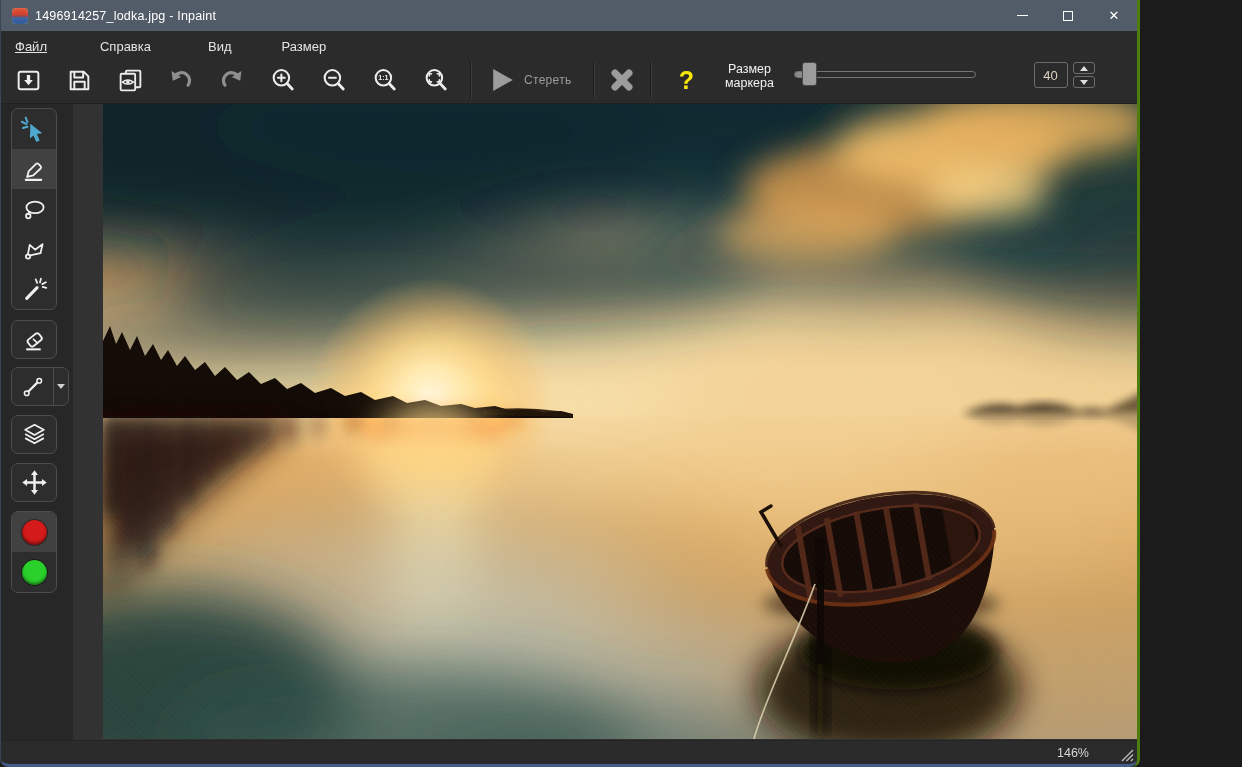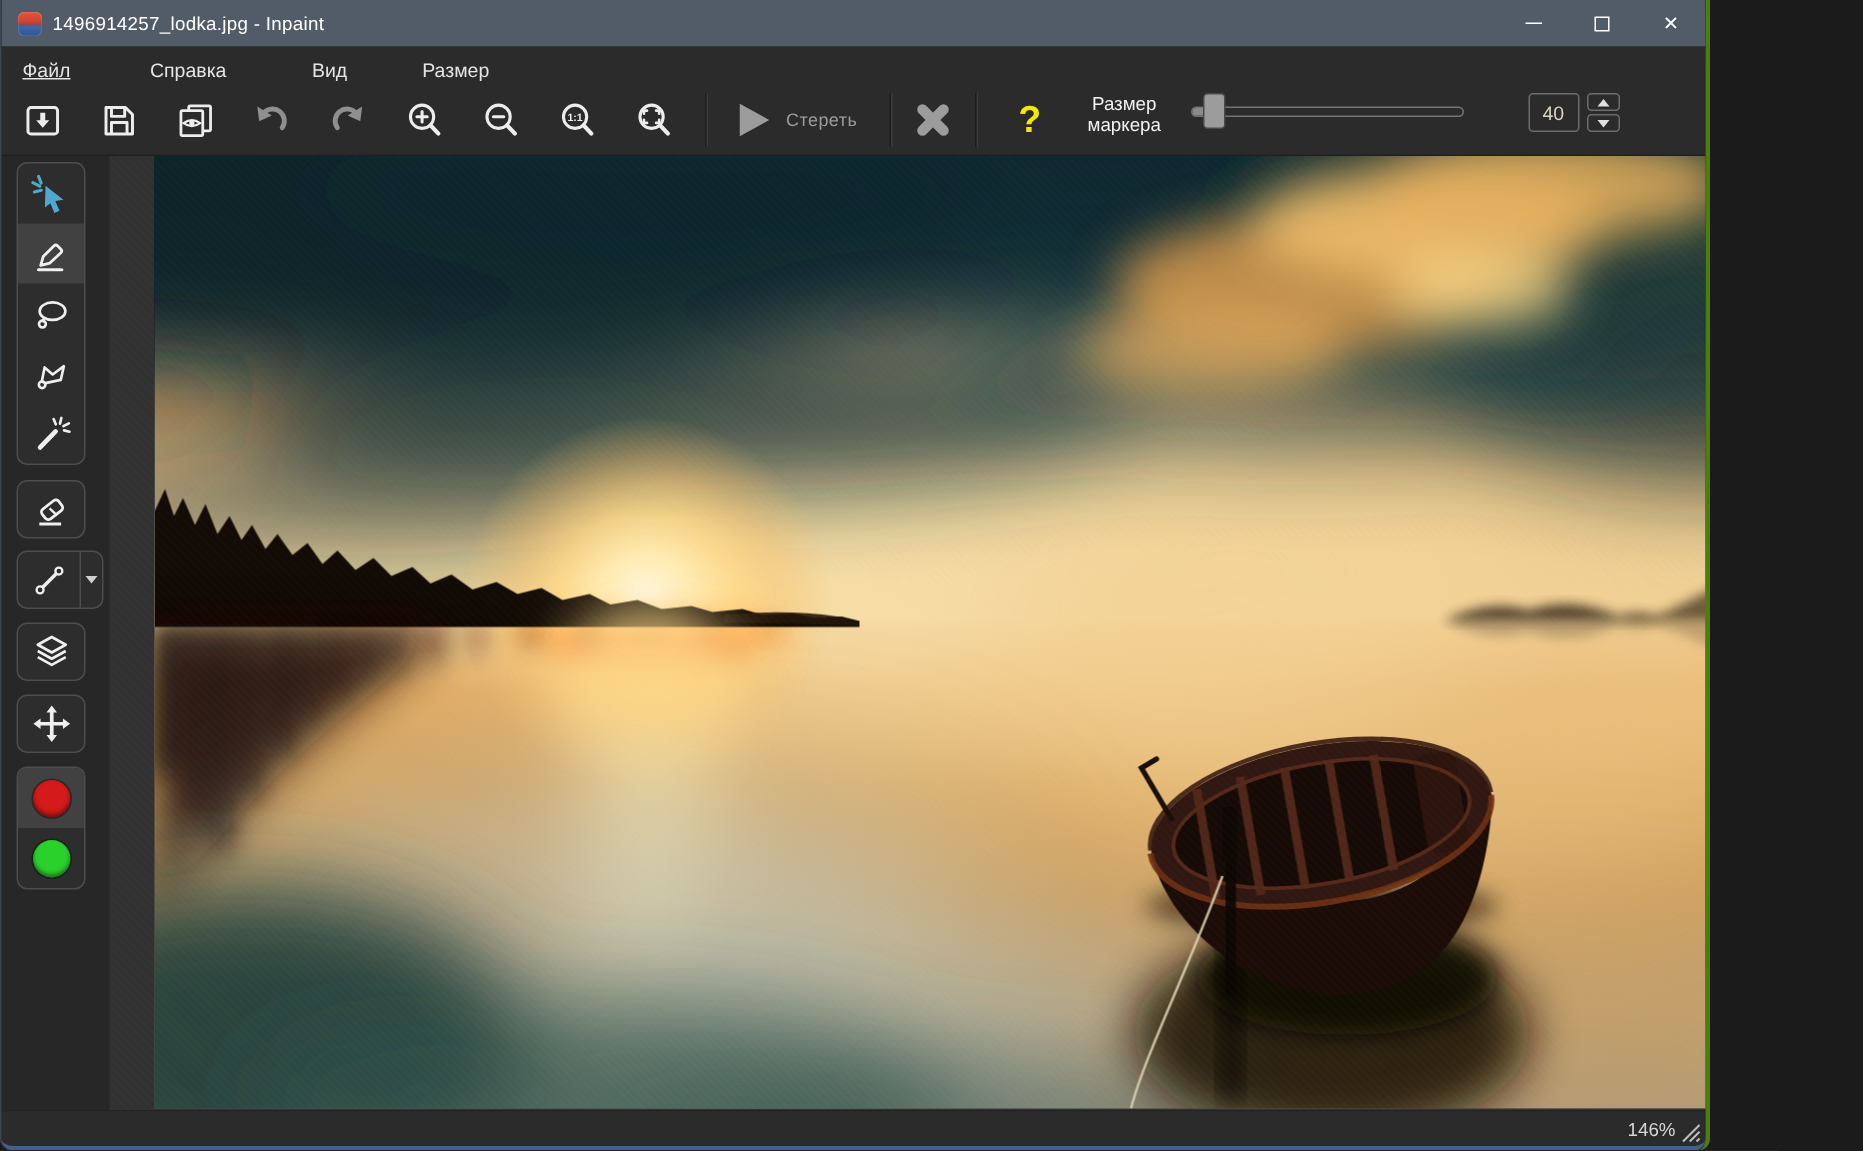--- a/index.html
+++ b/index.html
@@ -43,21 +43,21 @@
     color:#f6e70a; font-size:25px; font-weight:bold; margin-left:6px; }
   .size-label { color:#f2f2f2; font-size:12.5px; font-weight:normal; line-height:14px;
     text-align:center; width:72px; margin-left:2px; }
   .slider { position:relative; width:182px; height:24px; margin-left:8px; }
   .slider-track { position:absolute; left:0; right:0; top:9px; height:7px;
     border:1px solid #757575; border-radius:4px; }
   .slider-fill { position:absolute; left:1px; top:10px; height:5px; width:14px;
     background:#8a8a8a; border-radius:3px; }
   .slider-handle { position:absolute; left:9px; top:1px; width:13px; height:22px;
     background:#9c9c9c; border-radius:2px; box-shadow:0 0 0 1px #4a4a4a; }
-  .spin { display:flex; align-items:center; margin-left:4px;padding-left:39px; }
+  .spin { display:flex; align-items:center; margin-left:19px;padding-left:39px; }
   .spin-value { width:34px; height:26px; border:1px solid #6c6c6c; border-radius:3px;
     color:#ddd4c2; font-size:13px; display:flex; align-items:center; justify-content:center;
     background:transparent; }
   .spin-arrows { display:flex; flex-direction:column; gap:2px; margin-left:5px; }
   .spin-arrow { width:22px; height:12px; border:1px solid #6c6c6c; border-radius:3px;
     display:flex; align-items:center; justify-content:center; }
   .tri-up { width:0; height:0; border-left:4px solid transparent; border-right:4px solid transparent;
     border-bottom:5px solid #e0e0e0; }
   .tri-down { width:0; height:0; border-left:4px solid transparent; border-right:4px solid transparent;
     border-top:5px solid #e0e0e0; }
@@ -77,21 +77,21 @@
   .line-caret-zone { flex:1; display:flex; align-items:center; justify-content:center; }
   .caret-down { width:0; height:0; border-left:4px solid transparent; border-right:4px solid transparent;
     border-top:5px solid #cfcfcf; }
   .color-dot { width:25px; height:25px; border-radius:50%; box-shadow:inset 0 -2px 3px rgba(0,0,0,.45), 0 0 0 1px rgba(0,0,0,.4); }
   .canvas-area { flex:1 1 auto; background:#313131; position:relative; overflow:hidden; }
   .canvas-area::after { content:""; position:absolute; inset:0; pointer-events:none;
     background:repeating-linear-gradient(45deg, rgba(255,255,255,.012) 0 2px, transparent 2px 4px); }
   .photo { position:absolute; left:30px; top:0; width:1098px; height:635px; display:block; }
   
   .statusbar { height:27px; background:#2b2b2b; flex:0 0 auto; position:relative;
-    display:flex; align-items:center; justify-content:flex-end; padding-right:20px;
+    display:flex; align-items:center; justify-content:flex-end; padding-right:48px;
     border-top:1px solid #242424; border-bottom:3px solid #44608a;
     border-bottom-left-radius:8px; border-bottom-right-radius:8px; }
   .zoom-level { color:#d6d6d6; font-size:12.5px; }
   .resize-grip { position:absolute; right:3px; bottom:2px; }
 </style>
 </head>
 <body>
 
 <div class="window">
 

